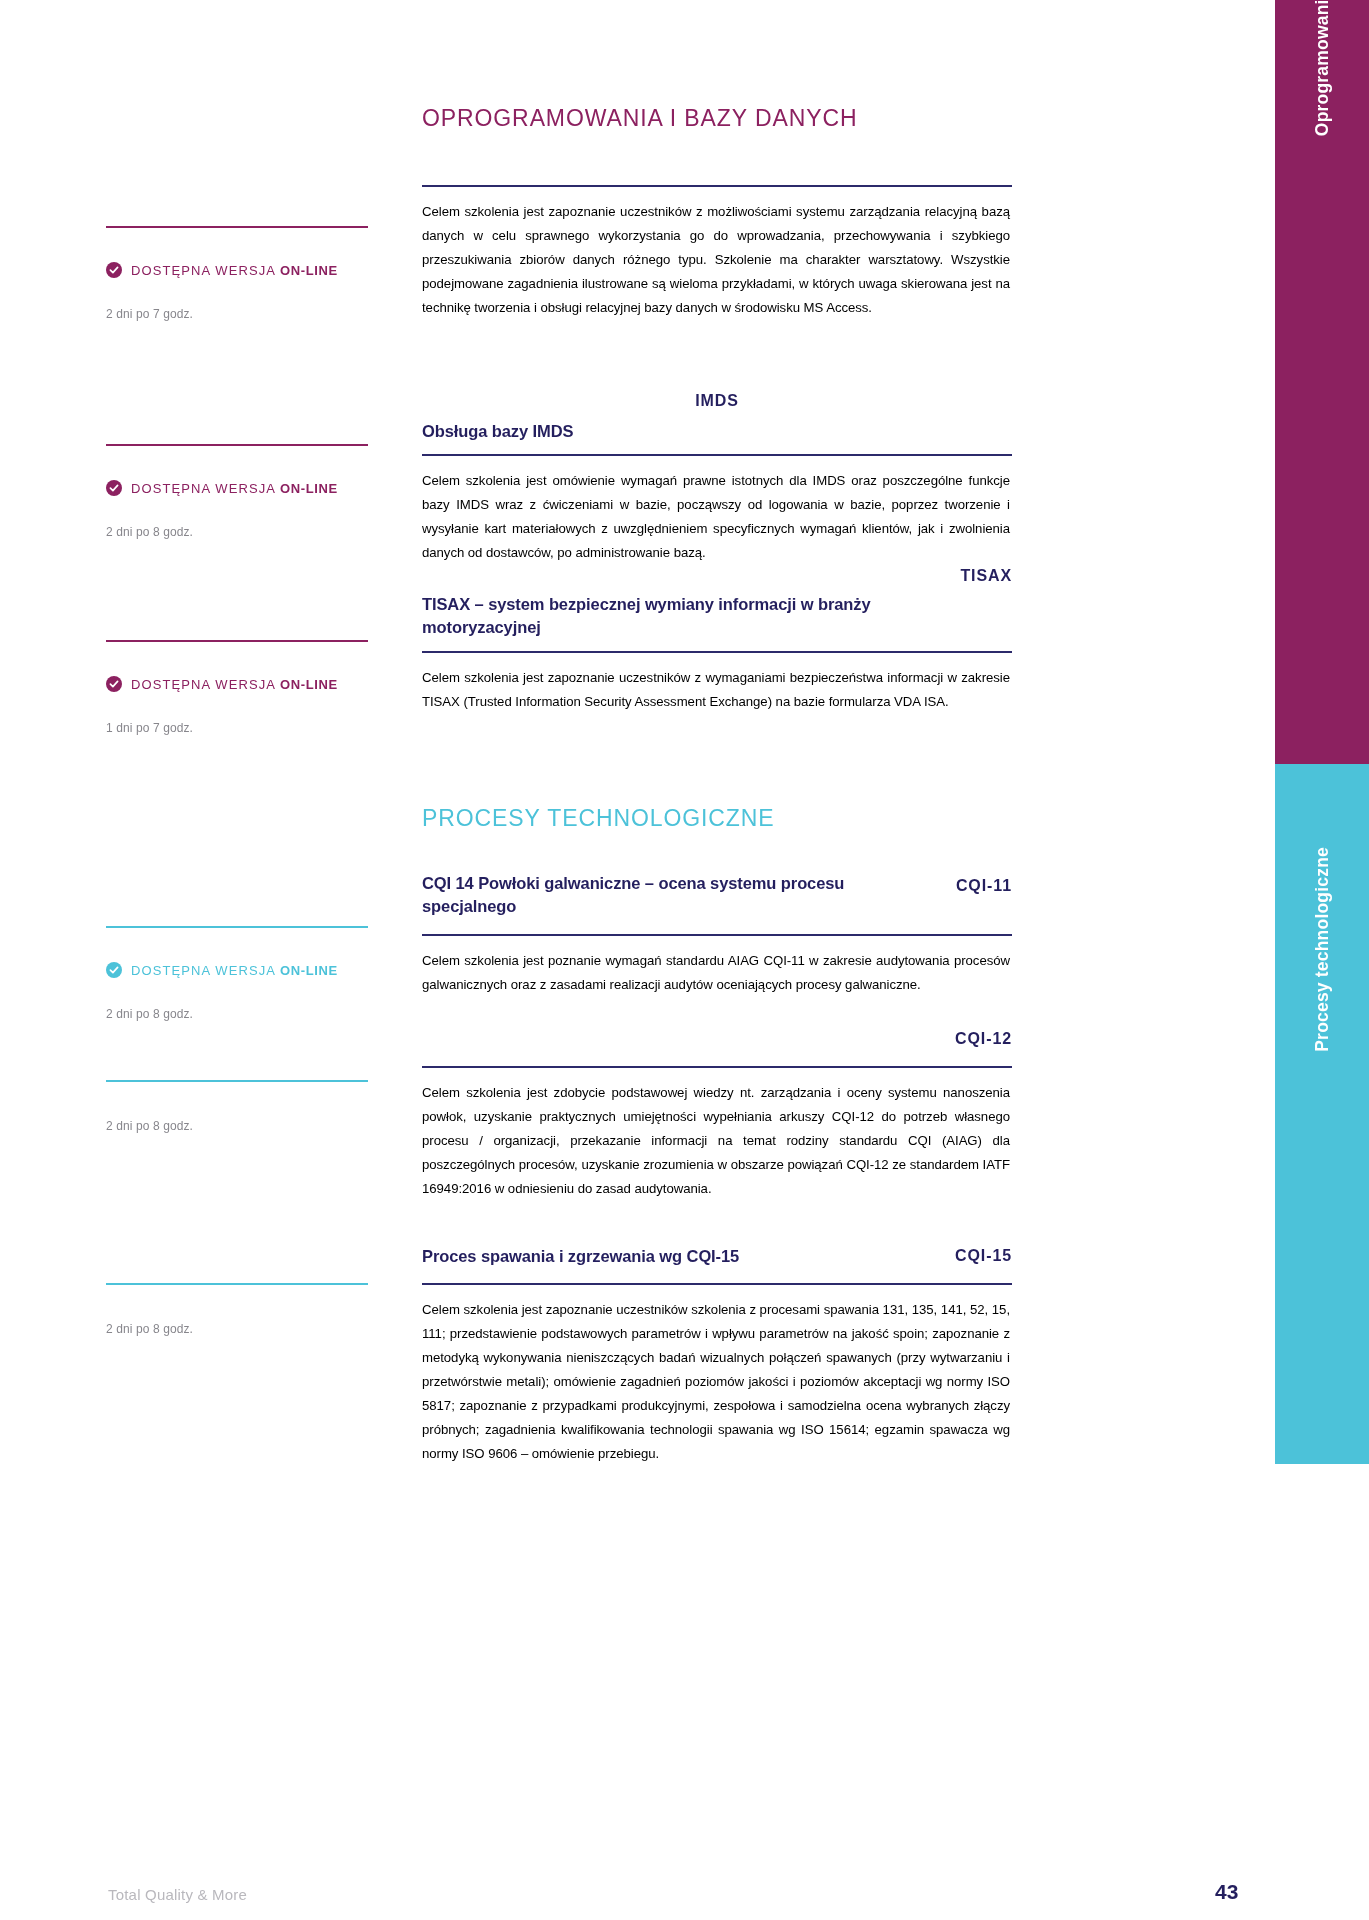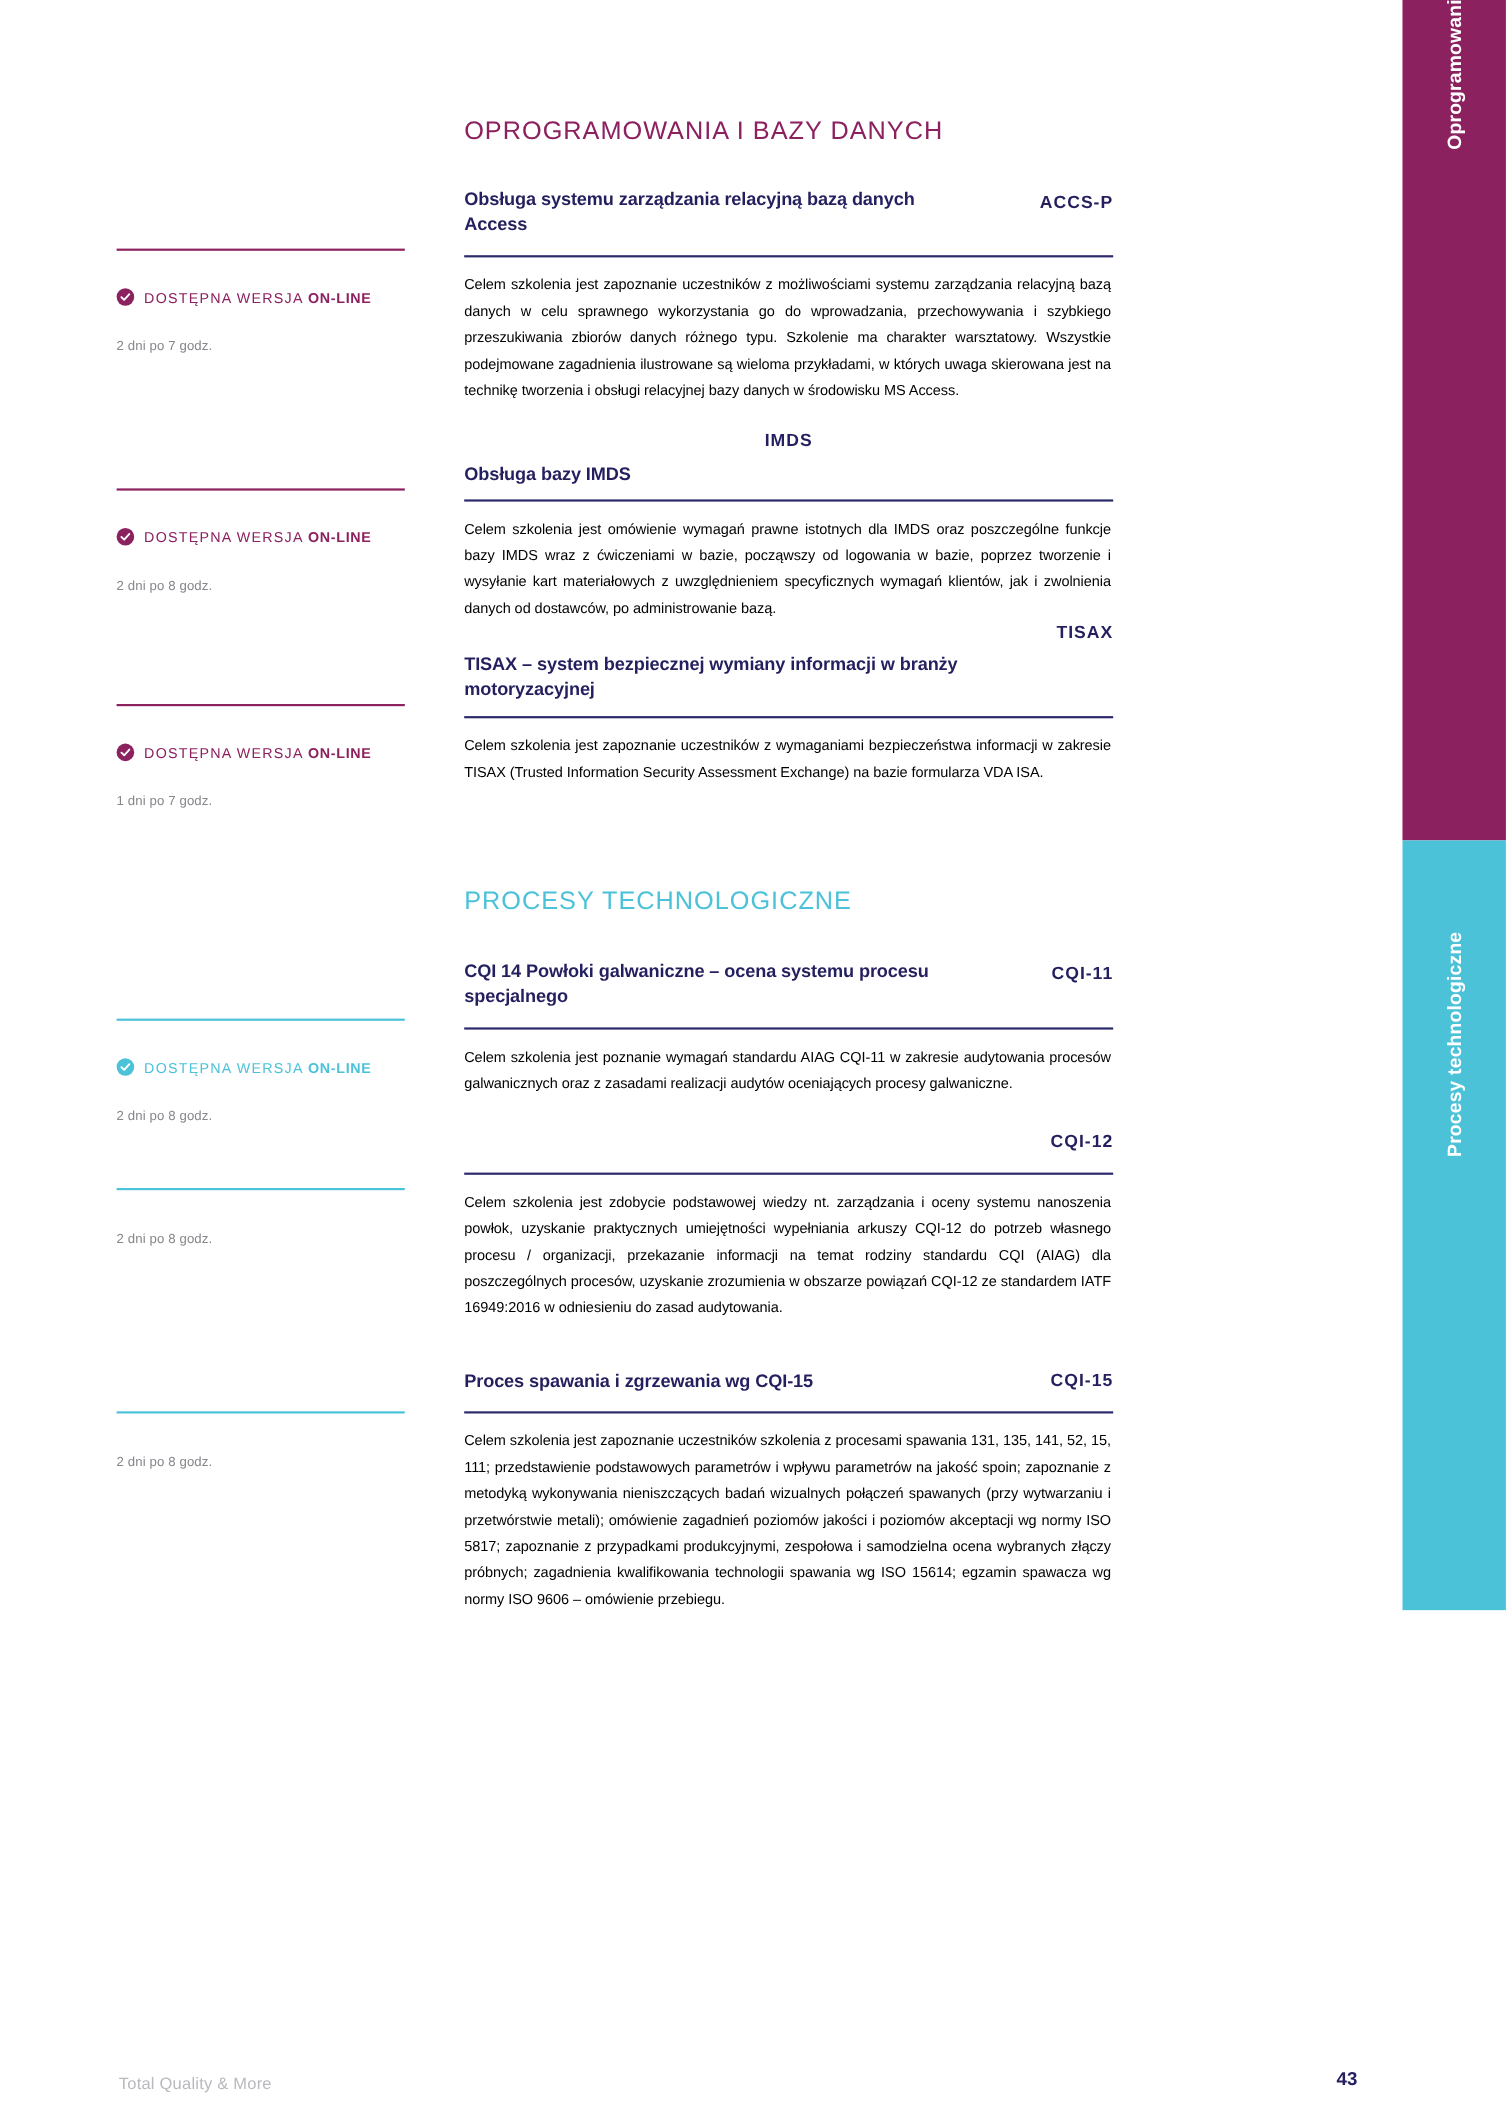--- a/index.html
+++ b/index.html
@@ -161,21 +161,21 @@
     left: 108px;
     top: 1886px;
     font-size: 15px;
     color: #b9b8bd;
     letter-spacing: 0.2px;
   }
   .page-number {
     position: absolute;
     left: 1215px;
     top: 1880px;
-    font-size: 17px;
+    font-size: 21px;
     font-weight: bold;
     color: #241f5e;
   }
 </style>
 </head>
 <body>
 
 <div class="page">
 
   <div class="tab-strip">
@@ -251,24 +251,20 @@
       <div class="rule-left cyan"></div>
       <div class="duration" style="margin-top:37px">2 dni po 8 godz.</div>
     </div>
   </div>
 
   <div class="main-col">
 
     <div class="section-heading purple" style="position:absolute;top:105px">OPROGRAMOWANIA I BAZY DANYCH</div>
 
     <div class="course" style="top:170px">
-      <div class="course-head">
-        <div class="course-title">Obsługa systemu zarządzania relacyjną bazą danych Access</div>
-        <div class="course-code" style="top:6px">ACCS-P</div>
-      </div>
       <div class="rule-main" style="margin-top:15px"></div>
       <div class="course-desc">Celem szkolenia jest zapoznanie uczestników z możliwościami systemu zarządzania relacyjną bazą danych w celu sprawnego wykorzystania go do wprowadzania, przechowywania i szybkiego przeszukiwania zbiorów danych różnego typu. Szkolenie ma charakter warsztatowy. Wszystkie podejmowane zagadnienia ilustrowane są wieloma przykładami, w których uwaga skierowana jest na technikę tworzenia i obsługi relacyjnej bazy danych w środowisku MS Access.</div>
     </div>
 
     <div class="course" style="top:392px">
       <div class="course-code" style="position:relative;text-align:center;top:0">IMDS</div>
       <div class="course-title" style="margin-top:10px">Obsługa bazy IMDS</div>
       <div class="rule-main"></div>
       <div class="course-desc">Celem szkolenia jest omówienie wymagań prawne istotnych dla IMDS oraz poszczególne funkcje bazy IMDS wraz z ćwiczeniami w bazie, począwszy od logowania w bazie, poprzez tworzenie i wysyłanie kart materiałowych z uwzględnieniem specyficznych wymagań klientów, jak i zwolnienia danych od dostawców, po administrowanie bazą.</div>
     </div>

